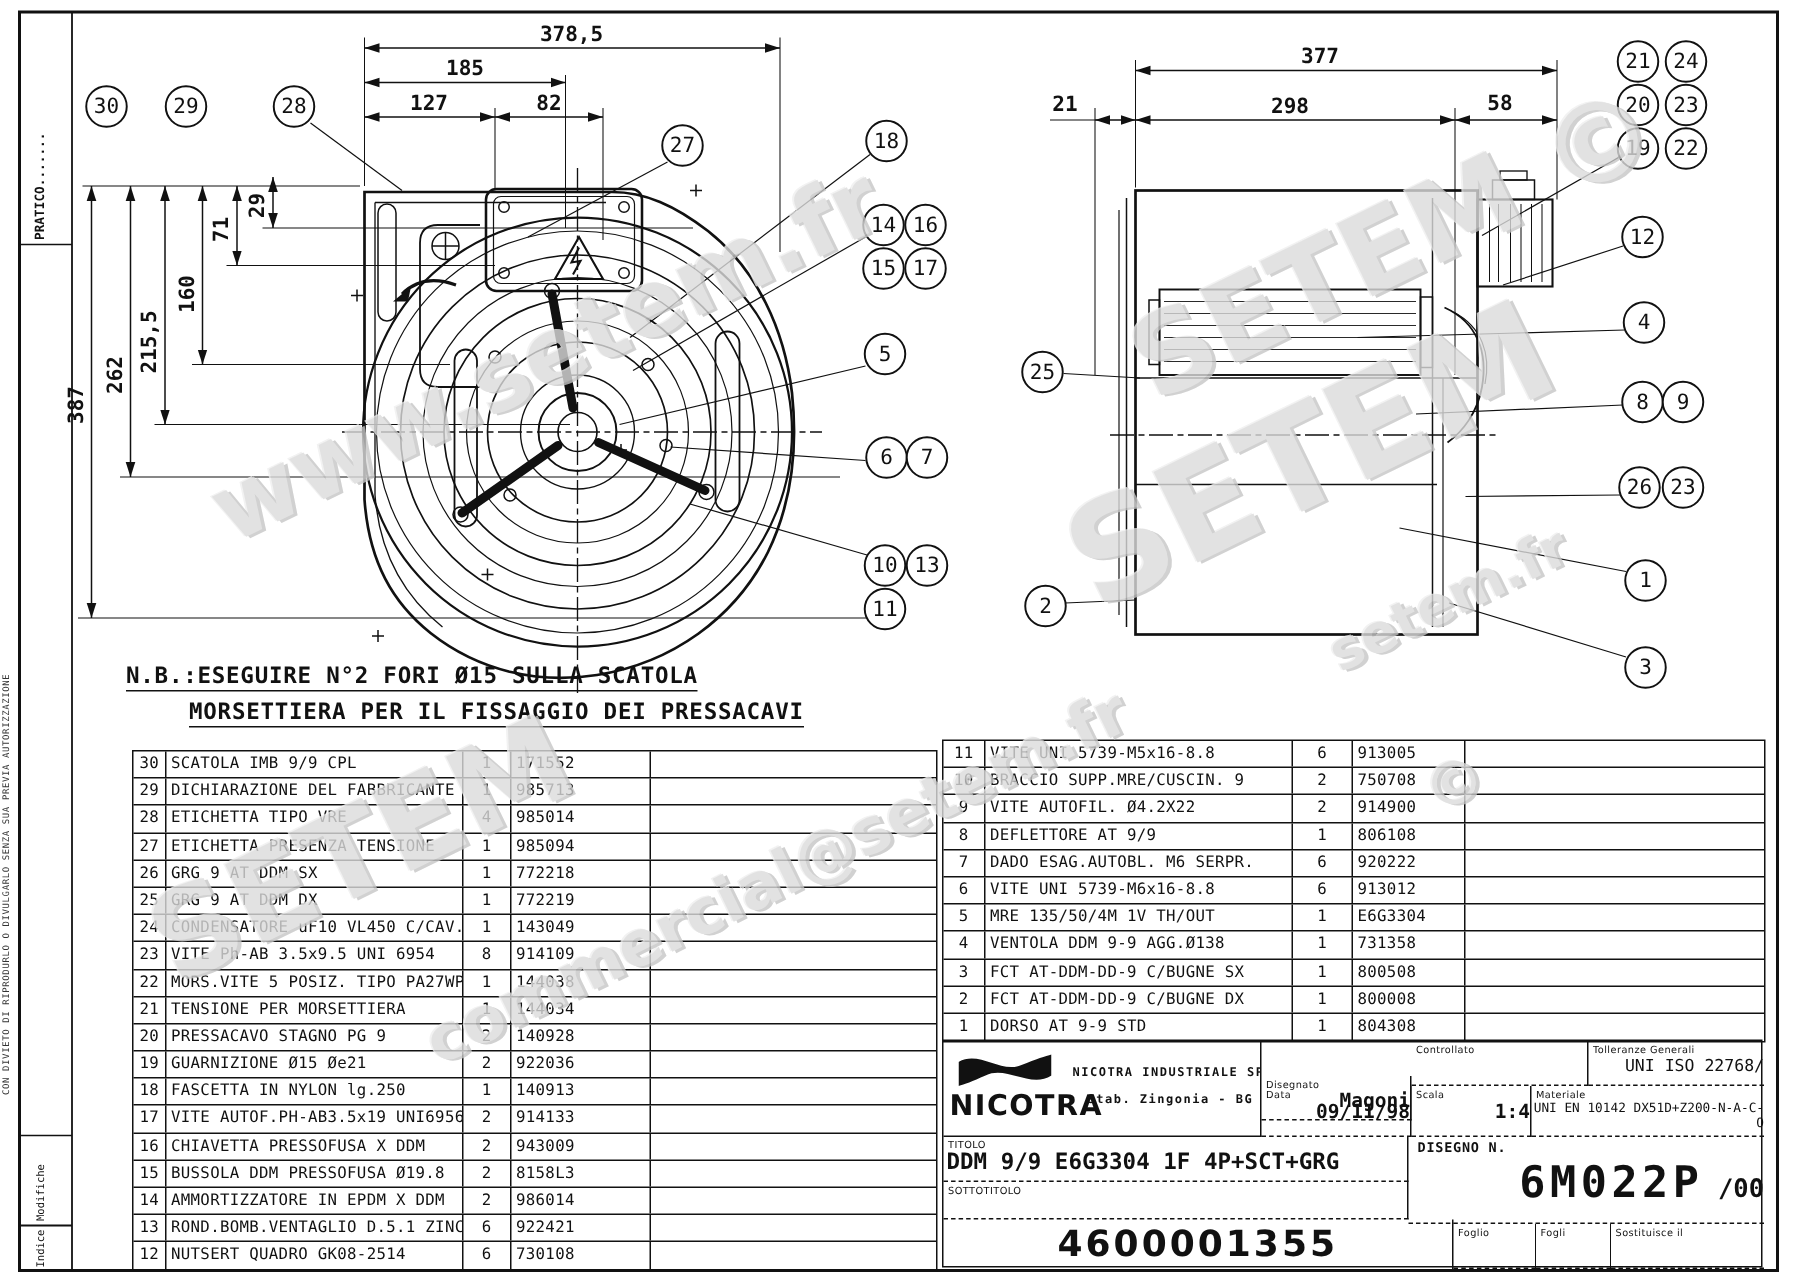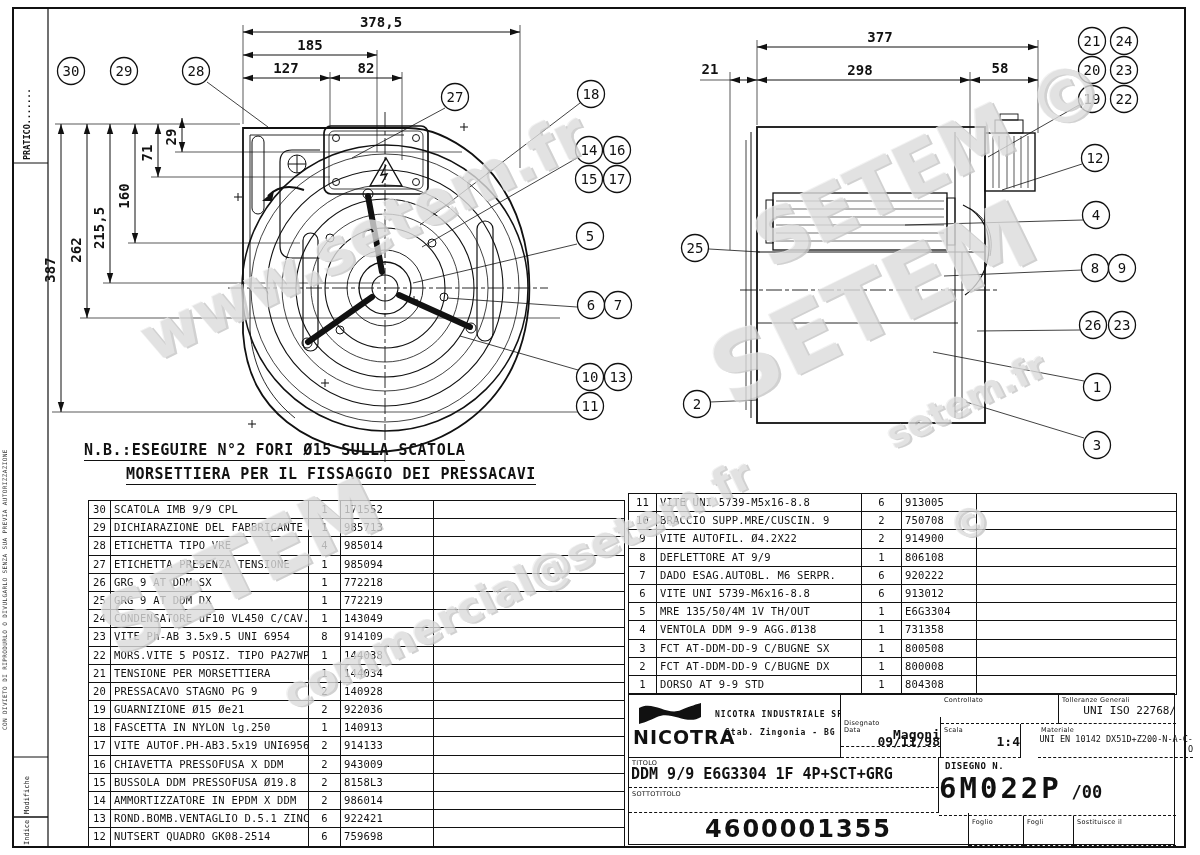--- a/index.html
+++ b/index.html
@@ -543,21 +543,21 @@
         <div class="pcell">ROND.BOMB.VENTAGLIO D.5.1 ZINC</div>
         <div class="pcell c-qty">6</div>
         <div class="pcell">922421</div>
         <div class="pcell"></div>
       </div>
 
       <div class="prow">
         <div class="pcell c-no">12</div>
         <div class="pcell">NUTSERT QUADRO GK08-2514</div>
         <div class="pcell c-qty">6</div>
-        <div class="pcell">759698</div>
+        <div class="pcell">730108</div>
         <div class="pcell"></div>
       </div>
     </div>
 
   <div id="ptable-right" class="abs ptable">
 
       <div class="prow">
         <div class="pcell c-no">11</div>
         <div class="pcell">VITE UNI 5739-M5x16-8.8</div>
         <div class="pcell c-qty">6</div>
@@ -669,35 +669,35 @@
       <div class="val" style="font-size:11px;font-weight:normal;">UNI ISO 22768/</div>
     </div>
     <div class="tcell dashb" style="left:212px;top:30px;width:100px;height:34px;">
       <div class="lab">Data</div>
       <div class="val" style="font-size:13px;">09/11/98</div>
     </div>
     <div class="tcell dashb" style="left:312px;top:30px;width:80px;height:34px;">
       <div class="lab">Scala</div>
       <div class="val" style="font-size:13px;">1:4</div>
     </div>
-    <div class="tcell dashb" style="left:392px;top:30px;width:155px;height:34px;border-right:none;margin-left:17px;">
+    <div class="tcell dashb" style="left:392px;top:30px;width:155px;height:34px;border-right:none;">
       <div class="lab">Materiale</div>
       <div class="val" style="font-size:8.5px;font-weight:normal;letter-spacing:0;">UNI EN 10142 DX51D+Z200-N-A-C-O</div>
     </div>
 
     <div class="tcell dashb" style="left:0;top:64px;width:310px;height:30px;">
       <div class="lab" style="padding-top:1px;">TITOLO</div>
       <div style="font-size:15px;font-weight:bold;white-space:nowrap;padding-left:2px;margin-top:-2px;">DDM 9/9 E6G3304 1F 4P+SCT+GRG</div>
     </div>
     <div class="tcell dashb" style="left:0;top:94px;width:310px;height:25px;">
       <div class="lab">SOTTOTITOLO</div>
     </div>
     <div class="tcell dashb" style="left:310px;top:64px;width:237px;height:58px;border-right:none;">
       <div style="font-size:9px;font-weight:bold;padding:3px 0 0 6px;letter-spacing:.5px;">DISEGNO N.</div>
-      <div style="text-align:left;margin-top:0;">
+      <div style="text-align:right;margin-top:0;">
         <span style="font-size:29px;font-weight:bold;letter-spacing:3px;">6M022P</span>
         <span style="font-size:17px;font-weight:bold;">/00</span>
       </div>
     </div>
 
     <div class="tcell" style="left:0;top:119px;width:340px;height:33px;border-bottom:none;">
       <div style="text-align:center;font-size:24px;font-weight:bold;letter-spacing:2px;font-family:'DejaVu Sans','Liberation Sans',sans-serif;padding-top:2px;">4600001355</div>
     </div>
     <div class="tcell dashb" style="left:340px;top:122px;width:55px;height:30px;">
       <div class="lab">Foglio</div>

